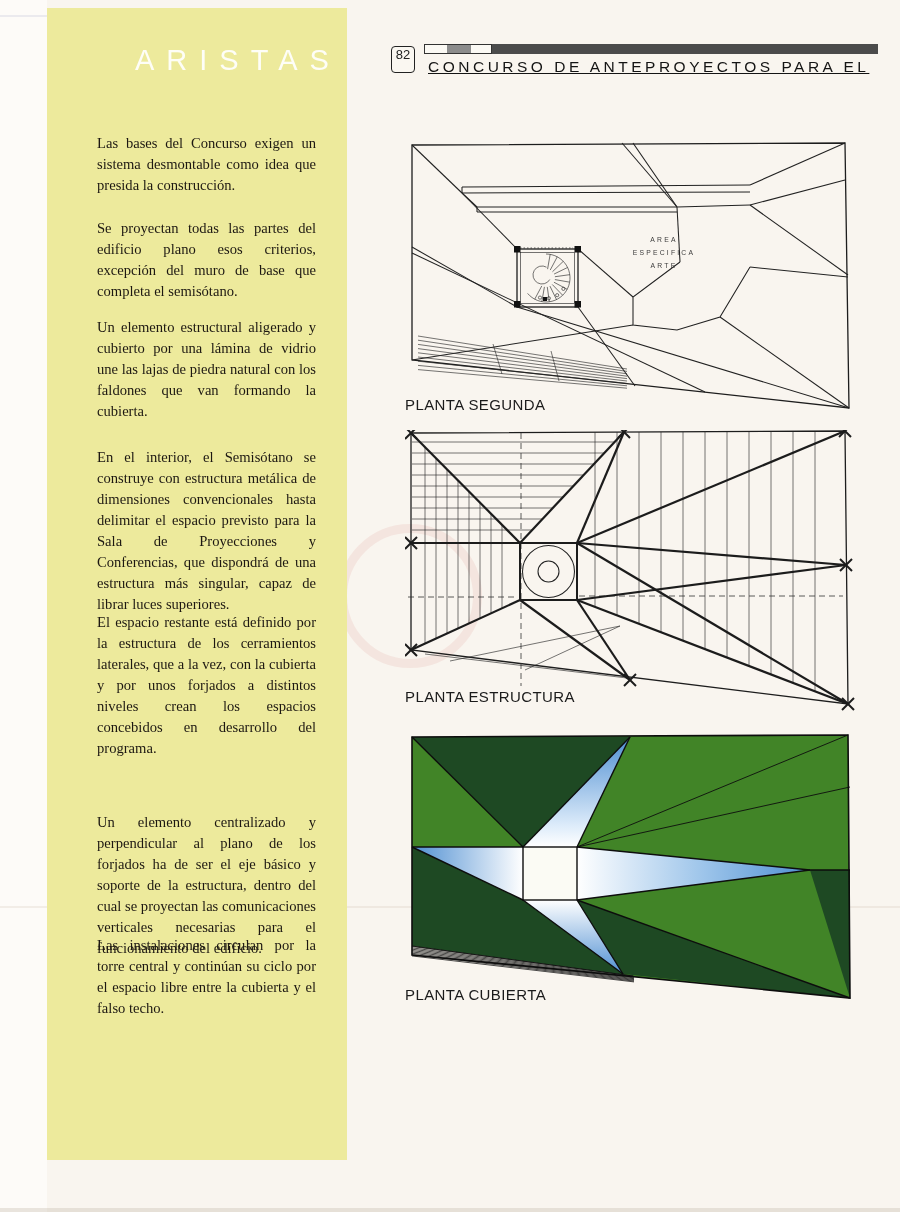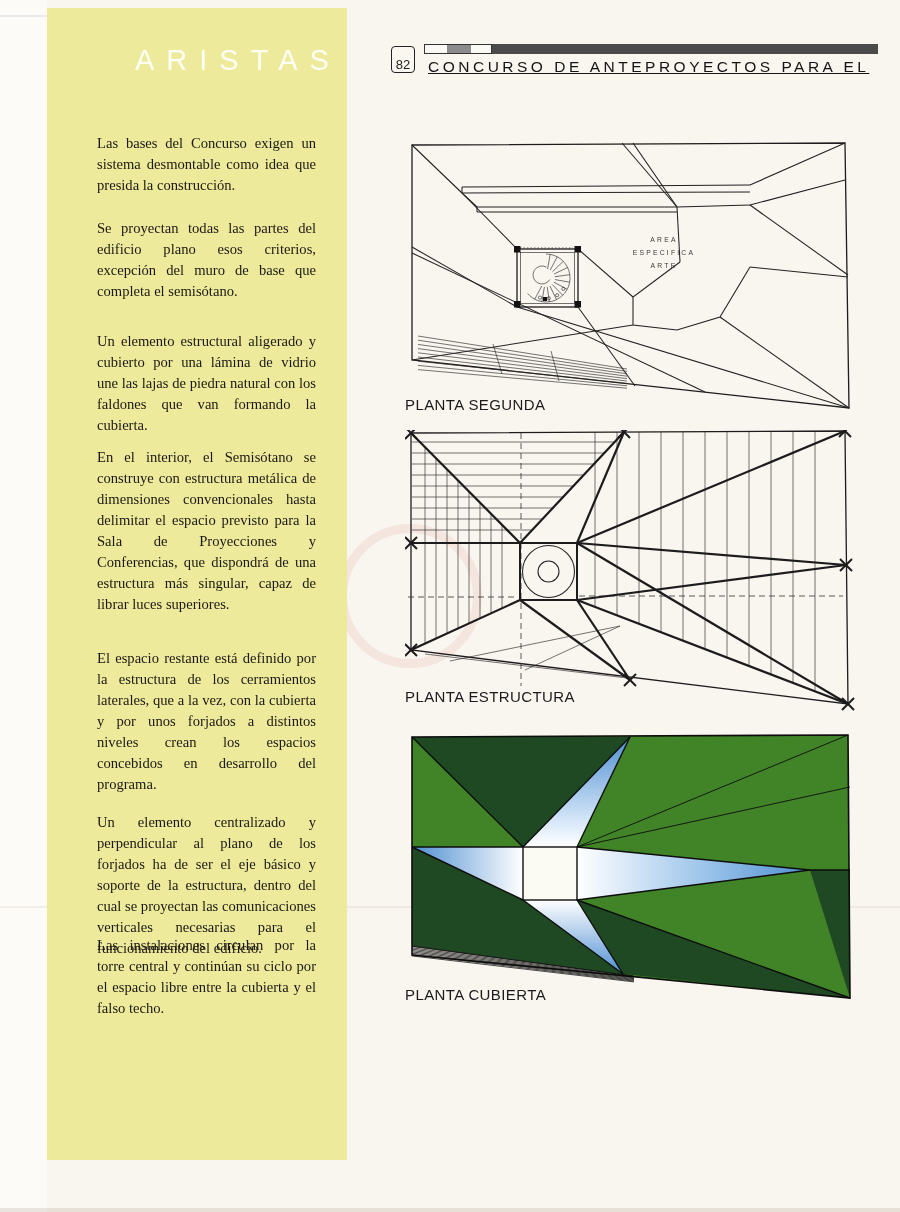--- a/index.html
+++ b/index.html
@@ -20,21 +20,21 @@
   .para{
     position:absolute;left:97px;width:219px;
     font-family:"Liberation Serif", serif;
     font-size:14.6px;line-height:21px;color:#1d1812;
     text-align:justify;
   }
   
   .page-badge{
     position:absolute;left:391px;top:46px;width:24px;height:27px;
     border:1.6px solid #222;border-radius:4px;
-    display:flex;align-items:flex-end;justify-content:center;
+    display:flex;align-items:flex-start;justify-content:center;
     font-size:13px;color:#222;background:#faf7f1;box-sizing:border-box;
   }
   .bar-wrap{position:absolute;left:424px;top:44px;height:10px;}
   .bar-intro{position:absolute;left:0;top:0;width:68px;height:10px;border:1px solid #333;box-sizing:border-box;display:flex;}
   .seg-w{width:22px;height:100%;background:#fbf9f4;}
   .seg-g{width:24px;height:100%;background:#8c8c8c;}
   .seg-w2{flex:1;height:100%;background:#fbf9f4;}
   .bar-dark{position:absolute;left:68px;top:0;width:386px;height:10px;background:#4b4b4b;}
   .header-title{
     position:absolute;left:428px;top:58px;width:460px;
@@ -72,23 +72,23 @@
 <div class="reg-line"></div>
 <div class="ghost-circle"></div>
 <div class="crease"></div>
 <div class="bottom-edge"></div>
 
 <div class="yellow-col"></div>
 <div class="masthead">ARISTAS</div>
 
 <div class="para" style="top:133px">Las bases del Concurso exigen un sistema desmontable como idea que presida la construcción.</div>
 <div class="para" style="top:218px">Se proyectan todas las partes del edificio plano esos criterios, excepción del muro de base que completa el semisótano.</div>
-<div class="para" style="top:331px">Un elemento estructural aligerado y cubierto por una lámina de vidrio une las lajas de piedra natural con los faldones que van formando la cubierta.</div>
+<div class="para" style="top:317px">Un elemento estructural aligerado y cubierto por una lámina de vidrio une las lajas de piedra natural con los faldones que van formando la cubierta.</div>
 <div class="para" style="top:447px">En el interior, el Semisótano se construye con estructura metálica de dimensiones convencionales hasta delimitar el espacio previsto para la Sala de Proyecciones y Conferencias, que dispondrá de una estructura más singular, capaz de librar luces superiores.</div>
-<div class="para" style="top:648px">El espacio restante está definido por la estructura de los cerramientos laterales, que a la vez, con la cubierta y por unos forjados a distintos niveles crean los espacios concebidos en desarrollo del programa.</div>
+<div class="para" style="top:612px">El espacio restante está definido por la estructura de los cerramientos laterales, que a la vez, con la cubierta y por unos forjados a distintos niveles crean los espacios concebidos en desarrollo del programa.</div>
 <div class="para" style="top:812px">Un elemento centralizado y perpendicular al plano de los forjados ha de ser el eje básico y soporte de la estructura, dentro del cual se proyectan las comunicaciones verticales necesarias para el funcionamiento del edificio.</div>
 <div class="para" style="top:935px">Las instalaciones circulan por la torre central y continúan su ciclo por el espacio libre entre la cubierta y el falso techo.</div>
 
 <div class="page-badge">
   <span>82</span>
 </div>
 <div class="bar-wrap">
   <div class="bar-intro">
     <div class="seg-w"></div>
     <div class="seg-g"></div>

